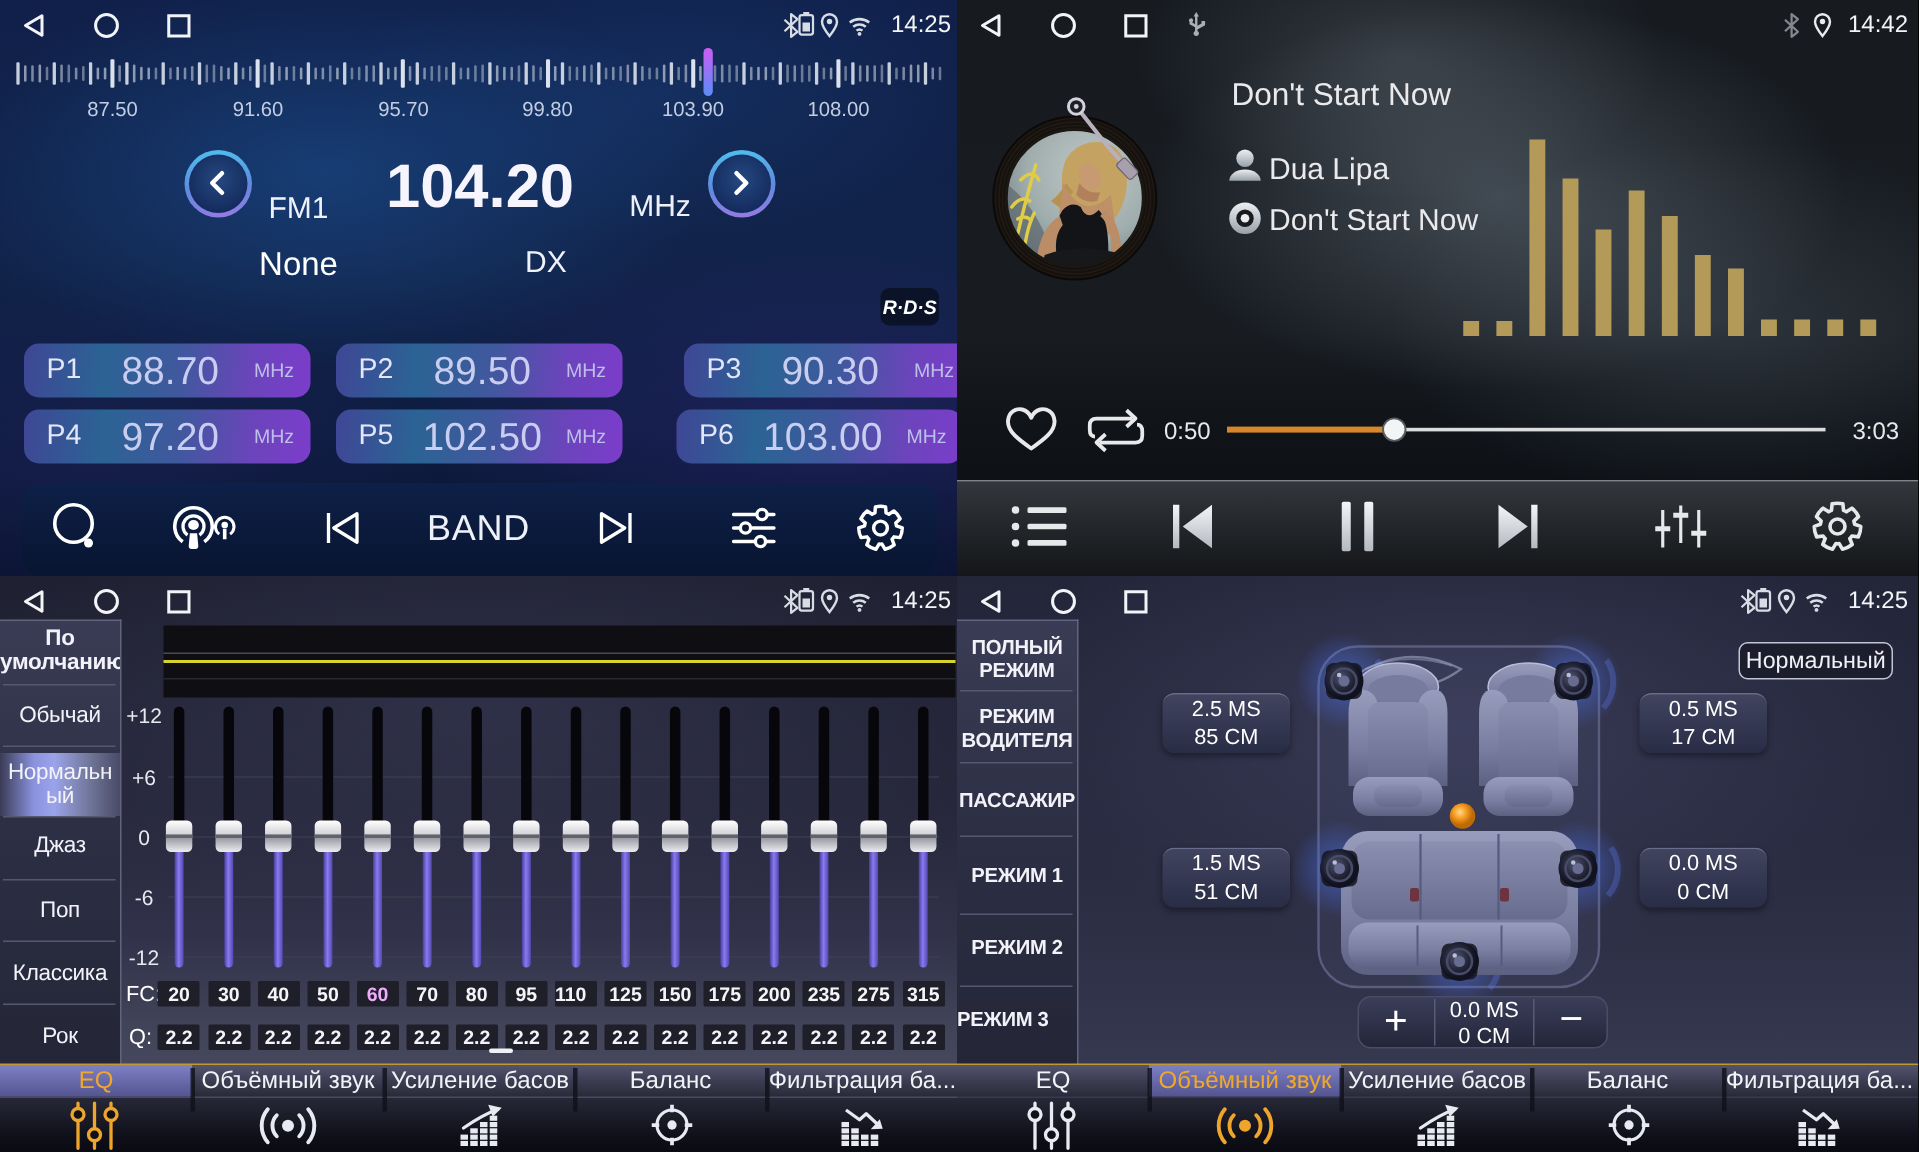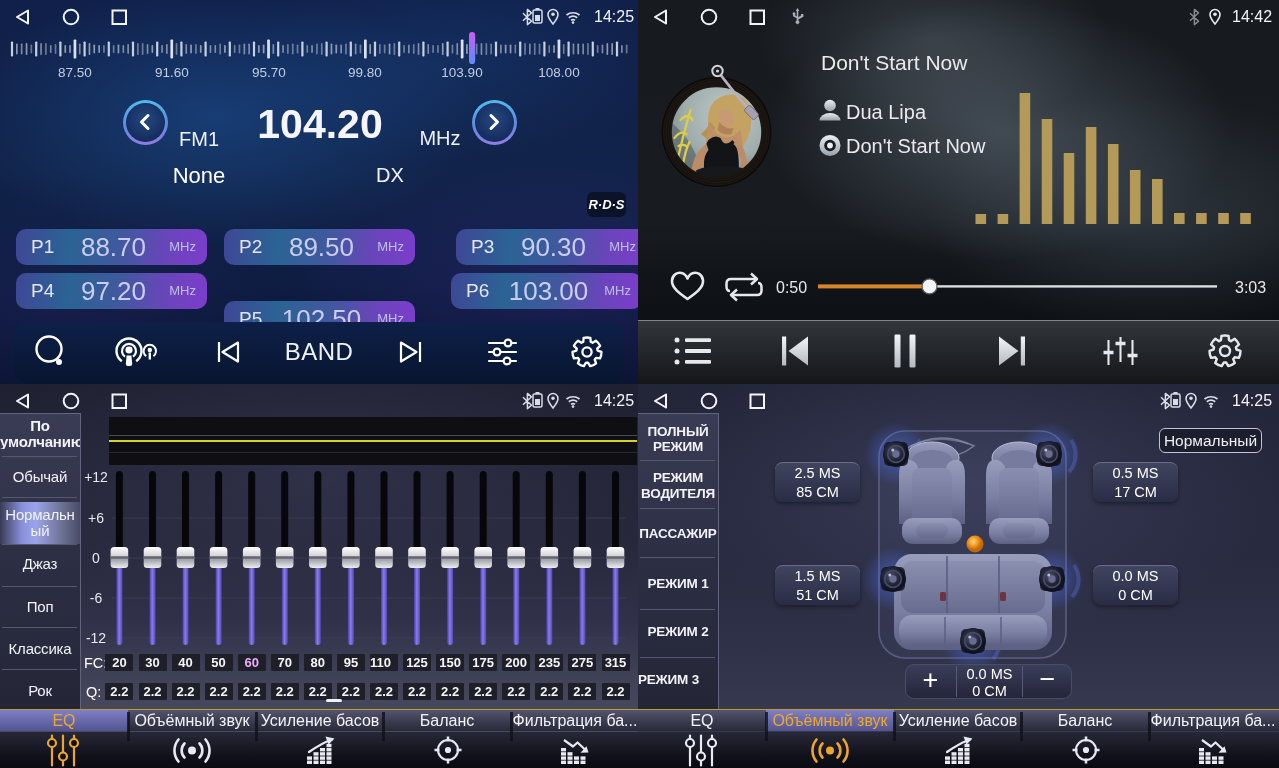--- a/index.html
+++ b/index.html
@@ -198,21 +198,21 @@
 display:flex;align-items:center;justify-content:center;">
 <svg width="16" height="20" viewBox="0 0 16 20">
             <path d="M5 3.5 L11.5 10 L5 16.5" fill="none" stroke="#fff" stroke-width="3" stroke-linecap="round" stroke-linejoin="round"></path>
           </svg>
         </div>
       </div>
       <div style="position:absolute;left:159px;top:128px;width:80px;text-align:center;font-size:20px;color:#eef1fa;">FM1</div>
       <div style="position:absolute;left:170px;top:101px;width:300px;text-align:center;font-size:41px;font-weight:bold;color:#f6f5fd;">104.20</div>
       <div style="position:absolute;left:400px;top:127px;width:80px;text-align:center;font-size:20px;color:#eef1fa;">MHz</div>
       <div style="position:absolute;left:149px;top:163px;width:100px;text-align:center;font-size:22px;color:#fff;">None</div>
-      <div style="position:absolute;left:350px;top:164px;width:80px;text-align:center;font-size:20px;color:#f0f2fa;">DX</div>
+      <div style="position:absolute;left:350px;top:164px;width:80px;text-align:left;font-size:20px;color:#f0f2fa;">DX</div>
       <div style="position:absolute;left:587px;top:192px;width:39px;height:25px;border-radius:6px;background:#0b1329;
 display:flex;align-items:center;justify-content:center;font-size:13px;font-weight:bold;font-style:italic;color:#fff;">R·D·S</div>
       <div style="position:absolute;left:16px;top:229px;width:191px;height:35.5px;border-radius:10px;
 background:linear-gradient(95deg,#3f4796 0%,#2b6394 28%,#41589e 55%,#6c44bc 80%,#7b3dcb 100%);">
 <div style="position:absolute;left:15px;top:7px;font-size:19px;color:#e3e6f8;">P1</div>
 <div style="position:absolute;left:40px;top:3px;width:115px;text-align:center;font-size:26px;color:#c9cdf0;">88.70</div>
 <div style="position:absolute;right:11px;top:10px;font-size:13px;color:#bcc0e8;">MHz</div>
       </div>
       <div style="position:absolute;left:224px;top:229px;width:191px;height:35.5px;border-radius:10px;
 background:linear-gradient(95deg,#3f4796 0%,#2b6394 28%,#41589e 55%,#6c44bc 80%,#7b3dcb 100%);">
@@ -226,21 +226,21 @@
 <div style="position:absolute;left:40px;top:3px;width:115px;text-align:center;font-size:26px;color:#c9cdf0;">90.30</div>
 <div style="position:absolute;right:11px;top:10px;font-size:13px;color:#bcc0e8;">MHz</div>
       </div>
       <div style="position:absolute;left:16px;top:273px;width:191px;height:35.5px;border-radius:10px;
 background:linear-gradient(95deg,#3f4796 0%,#2b6394 28%,#41589e 55%,#6c44bc 80%,#7b3dcb 100%);">
 <div style="position:absolute;left:15px;top:7px;font-size:19px;color:#e3e6f8;">P4</div>
 <div style="position:absolute;left:40px;top:3px;width:115px;text-align:center;font-size:26px;color:#c9cdf0;">97.20</div>
 <div style="position:absolute;right:11px;top:10px;font-size:13px;color:#bcc0e8;">MHz</div>
       </div>
       <div style="position:absolute;left:224px;top:273px;width:191px;height:35.5px;border-radius:10px;
-background:linear-gradient(95deg,#3f4796 0%,#2b6394 28%,#41589e 55%,#6c44bc 80%,#7b3dcb 100%);margin-top:28px;">
+background:linear-gradient(95deg,#3f4796 0%,#2b6394 28%,#41589e 55%,#6c44bc 80%,#7b3dcb 100%);">
 <div style="position:absolute;left:15px;top:7px;font-size:19px;color:#e3e6f8;">P5</div>
 <div style="position:absolute;left:40px;top:3px;width:115px;text-align:center;font-size:26px;color:#c9cdf0;">102.50</div>
 <div style="position:absolute;right:11px;top:10px;font-size:13px;color:#bcc0e8;">MHz</div>
       </div>
       <div style="position:absolute;left:432px;top:273px;width:191px;height:35.5px;border-radius:10px;
 background:linear-gradient(95deg,#3f4796 0%,#2b6394 28%,#41589e 55%,#6c44bc 80%,#7b3dcb 100%);margin-left:19px;">
 <div style="position:absolute;left:15px;top:7px;font-size:19px;color:#e3e6f8;">P6</div>
 <div style="position:absolute;left:40px;top:3px;width:115px;text-align:center;font-size:26px;color:#c9cdf0;">103.00</div>
 <div style="position:absolute;right:11px;top:10px;font-size:13px;color:#bcc0e8;">MHz</div>
       </div>

